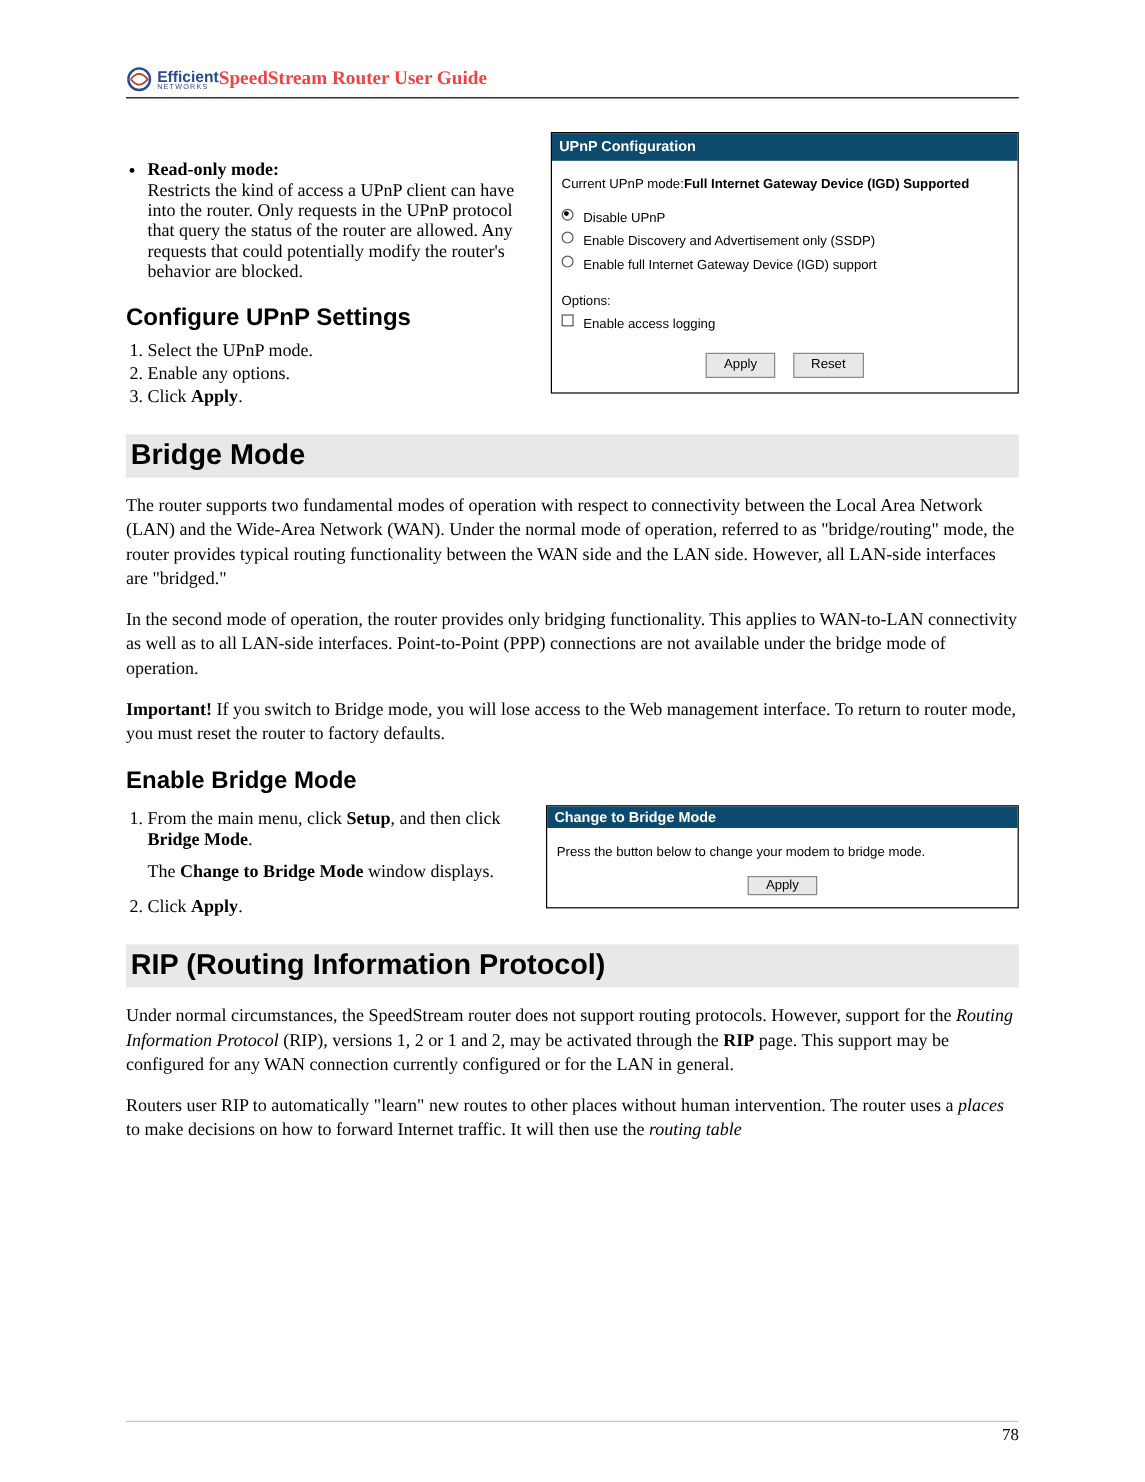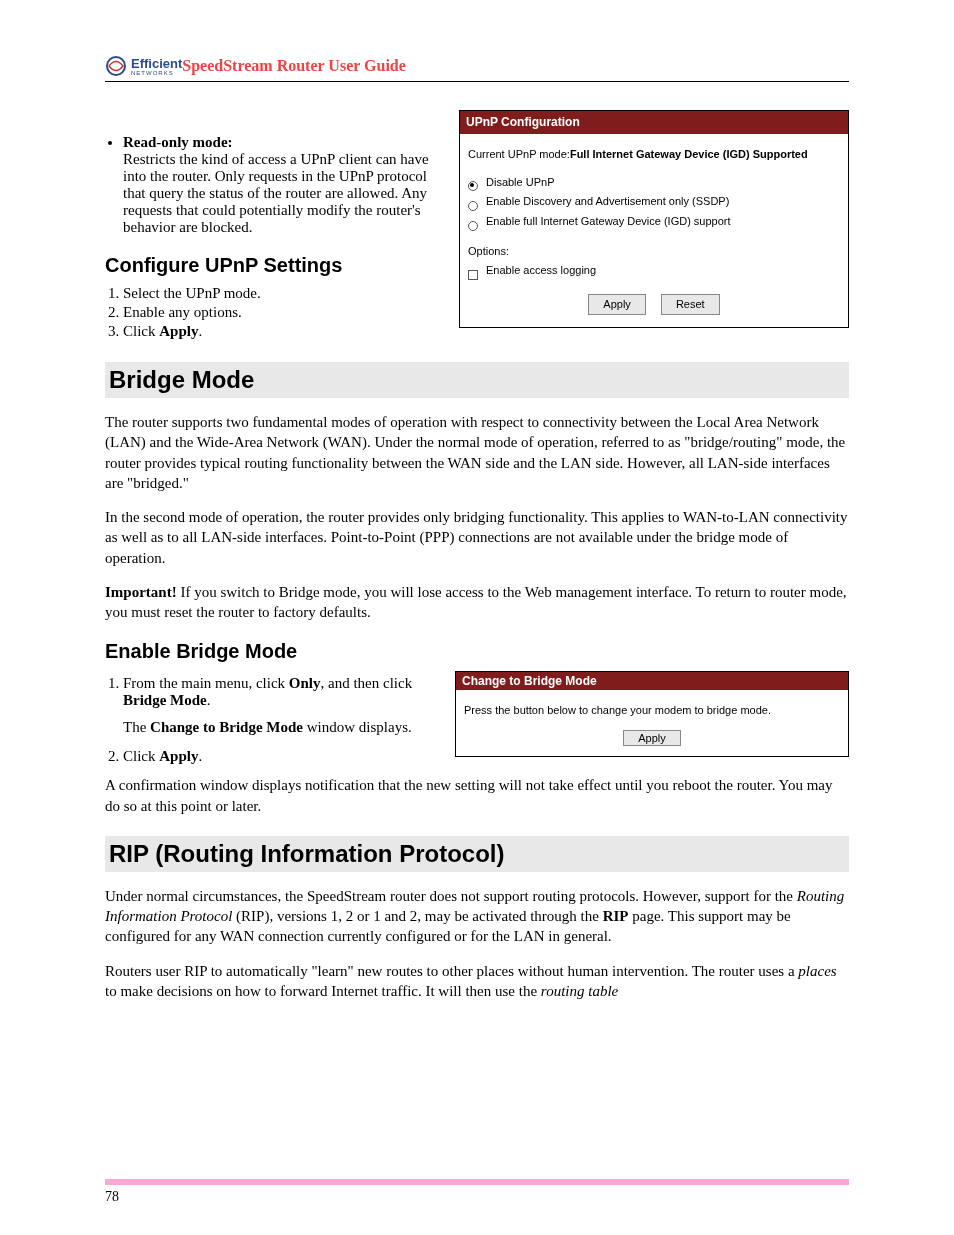--- a/index.html
+++ b/index.html
@@ -51,30 +51,30 @@
   .left-col { flex: 1; }
   .ui-box {
     border: 1px solid #000;
     width: 390px;
     font-family: Arial, Helvetica, sans-serif;
     font-size: 11px;
     line-height: 1.6;
     box-sizing: border-box;
   }
   .ui-box-header {
-    background: #7f1d1d;
+    background: #0c4a6e;
     color: #fff;
     font-weight: bold;
     padding: 2px 6px;
     font-size: 12px;
   }
   .ui-box-body {
     padding: 10px 8px 12px 8px;
   }
-  .ui-row { margin: 2px 0; display:flex; align-items:flex-end; }
+  .ui-row { margin: 2px 0; display:flex; align-items:flex-start; }
   .ui-label { margin-left:4px; }
   .radio, .checkbox {
     display:inline-block;
     width:10px; height:10px;
     border:1px solid #555;
     margin-right:4px;
     box-sizing:border-box;
     vertical-align:middle;
   }
   .radio { border-radius:50%; position:relative; }
@@ -109,23 +109,23 @@
     font-weight: bold;
     font-size: 20px;
     margin: 18px 0 8px 0;
   }
   p.body { margin: 0 0 14px 0; line-height: 1.35; }
   .indent { margin-left: 32px; }
   .page-number {
     position:absolute;
     bottom: 30px;
     left:0; right:0;
-    text-align:left;
+    text-align:right;
     font-size:14px;
-    border-top:6px solid #f9a8d4;
+    border-top:1px solid #f9a8d4;
     padding-top:4px;
     width: 744px;
     margin: 0 auto;
   }
   .bridge-ui {
     border:1px solid #000;
     width:392px;
     font-family: Arial, sans-serif;
     font-size:11px;
   }
@@ -211,21 +211,21 @@
   <p class="body">
     <span class="bold">Important!</span><span>  If you switch to Bridge mode, you will lose access to the Web management interface. To return to router mode, you must reset the router to factory defaults.</span>
   </p>
 
   <h3 class="subsection">Enable Bridge Mode</h3>
 
   <div class="two-col">
     <div class="left-col">
       <ol class="numlist">
         <li>
-          <span>From the main menu, click </span><span class="bold">Only</span><span>, and then click </span><span class="bold">Bridge Mode</span><span>.</span>
+          <span>From the main menu, click </span><span class="bold">Setup</span><span>, and then click </span><span class="bold">Bridge Mode</span><span>.</span>
           <div style="height:10px"></div>
           <div>
             <span>The </span><span class="bold">Change to Bridge Mode</span><span> window displays.</span>
           </div>
           <div style="height:10px"></div>
         </li>
         <li>
           <span>Click </span><span class="bold">Apply</span><span>.</span>
         </li>
       </ol>
@@ -235,21 +235,20 @@
       <div class="ui-box-header">Change to Bridge Mode</div>
       <div class="bridge-ui-body">
         <div>Press the button below to change your modem to bridge mode.</div>
         <div class="btn-row">
           <span class="ui-btn">Apply</span>
         </div>
       </div>
     </div>
   </div>
 
-  <p class="body indent" style="margin-top:8px;">A confirmation window displays notification that the new setting will not take effect until you reboot the router. You may do so at this point or later.</p>
 
   <h2 class="section">RIP (Routing Information Protocol)</h2>
   <p class="body">
     <span>Under normal circumstances, the SpeedStream router does not support routing protocols. However, support for the </span><span class="italic">Routing Information Protocol</span><span> (RIP), versions 1, 2 or 1 and 2, may be activated through the </span><span class="bold">RIP</span><span> page. This support may be configured for any WAN connection currently configured or for the LAN in general.</span>
   </p>
   <p class="body">
     <span>Routers user RIP to automatically "learn" new routes to other places without human intervention. The router uses a </span><span class="italic">places</span><span> to make decisions on how to forward Internet traffic. It will then use the </span><span class="italic">routing table</span>
   </p>
 
   <div class="page-number">78</div>

